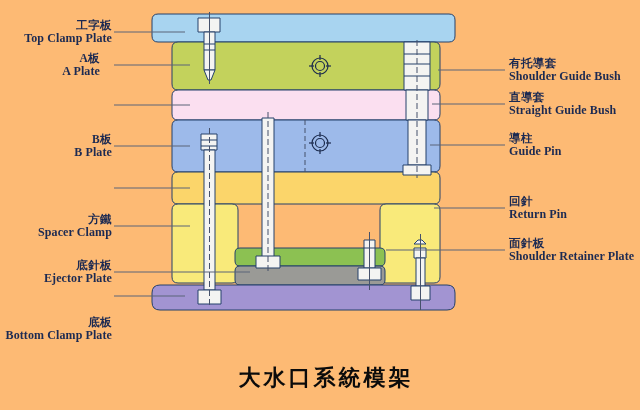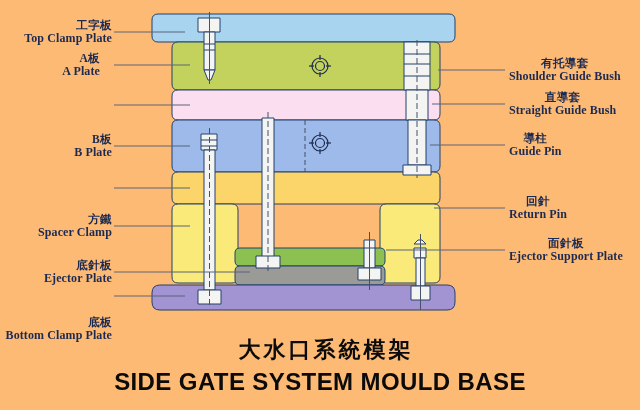--- a/index.html
+++ b/index.html
@@ -10,21 +10,21 @@
     overflow:hidden;
     position:relative;
   }
   #root{position:absolute;inset:0;background:#fdba74;}
 
   
   .lbl{position:absolute;color:#1c2a52;white-space:nowrap;font-weight:bold;line-height:1.02;}
   .lbl .cn{font-size:11.5px;letter-spacing:.4px;display:block;}
   .lbl .en{font-size:12px;letter-spacing:.1px;display:block;}
   .lbl.left{text-align:right;}
-  .lbl.right{text-align:center;}
+  .lbl.right{text-align:left;}
 
   
   #mould{position:absolute;left:0;top:0;width:640px;height:410px;}
 
   
   #title{position:absolute;left:0;right:0;bottom:14px;text-align:center;}
   #title .t-cn{font-family:"DejaVu Sans",sans-serif;font-weight:bold;font-size:22px;color:#0b0b0b;letter-spacing:3px;display:block;margin-bottom:3px;padding-left:12px;}
   #title .t-en{font-family:"Liberation Sans",sans-serif;font-weight:bold;font-size:24px;color:#0b0b0b;letter-spacing:.4px;display:block;}
 </style>
 </head>
@@ -189,21 +189,20 @@
     <span class="en">Guide Pin</span>
   </div>
 
   <div class="lbl right" style="left:509px;top:196px;">
     <span class="cn">回針</span>
     <span class="en">Return Pin</span>
   </div>
 
   <div class="lbl right" style="left:509px;top:238px;">
     <span class="cn">面針板</span>
-    <span class="en">Ejector Support Plate</span>
+    <span class="en">Shoulder Retainer Plate</span>
   </div>
 
   <div id="title">
     <span class="t-cn">大水口系統模架</span>
-    <span class="t-en">SIDE GATE SYSTEM MOULD BASE</span>
   </div>
 
 </div>
 
 </body></html>

